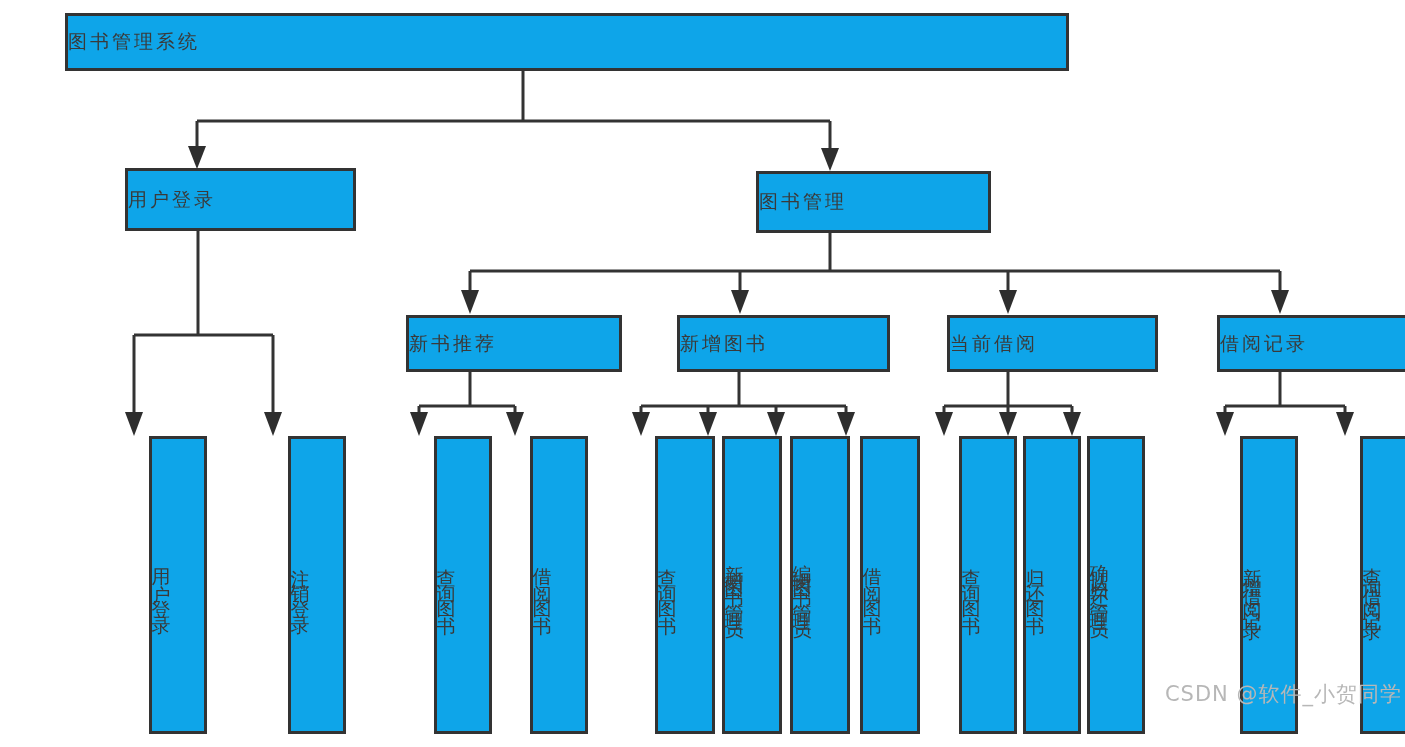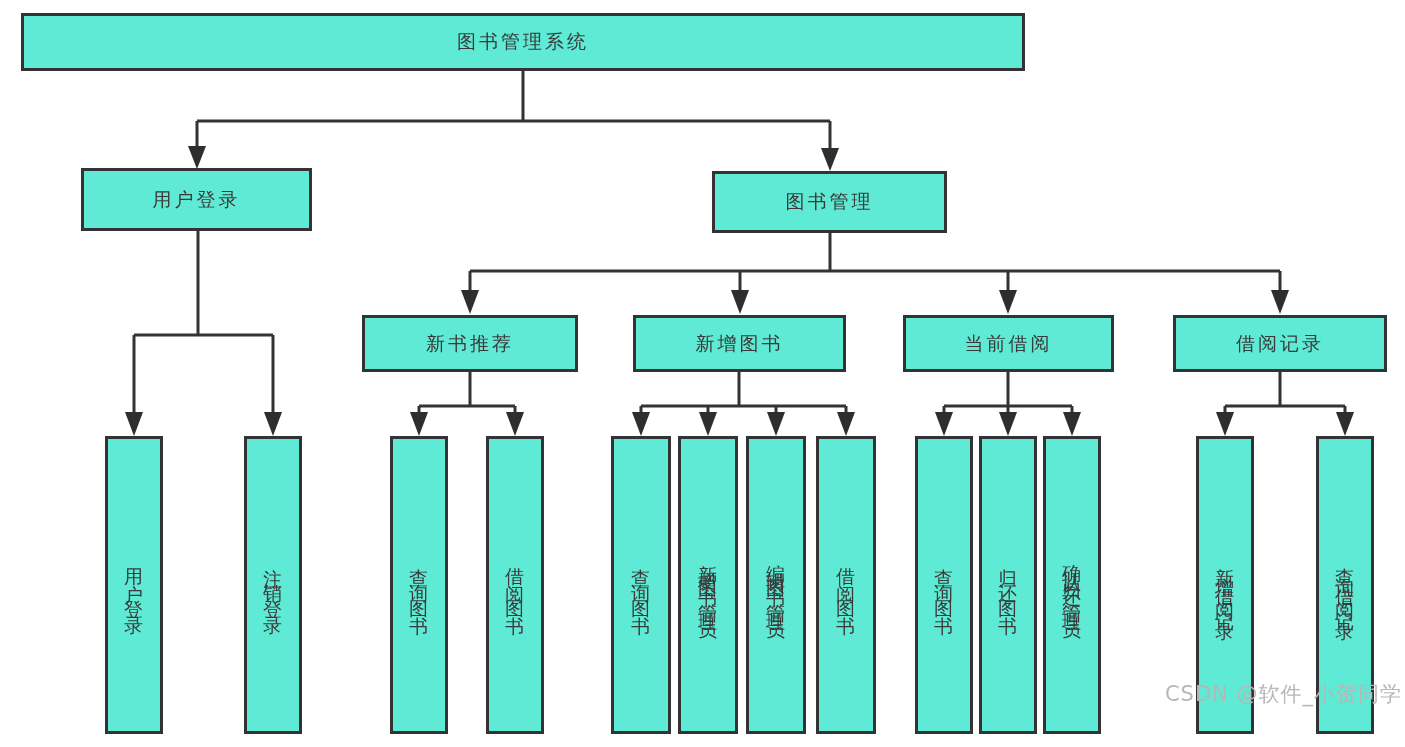--- a/index.html
+++ b/index.html
@@ -13,27 +13,28 @@
     font-family: "DejaVu Sans", "Liberation Sans", sans-serif;
   }
   .connectors {
     position: absolute;
     left: 0; top: 0;
     width: 1405px; height: 747px;
     z-index: 1;
   }
   .node {
     position: absolute;
-    background: #5eead4;
+    background: #0ea5e9;
     border: 3px solid #333333;
     display: flex;
     align-items: center;
-    justify-content: center;
+    justify-content: flex-start;
     color: #3a3a3a;
     z-index: 2;
+    margin-left: 44px;
   }
   .node.h span {
     font-size: 19px;
     letter-spacing: 3px;
     white-space: nowrap;
   }
   .node.v span {
     display: block;
     writing-mode: vertical-rl;
     text-orientation: mixed;

